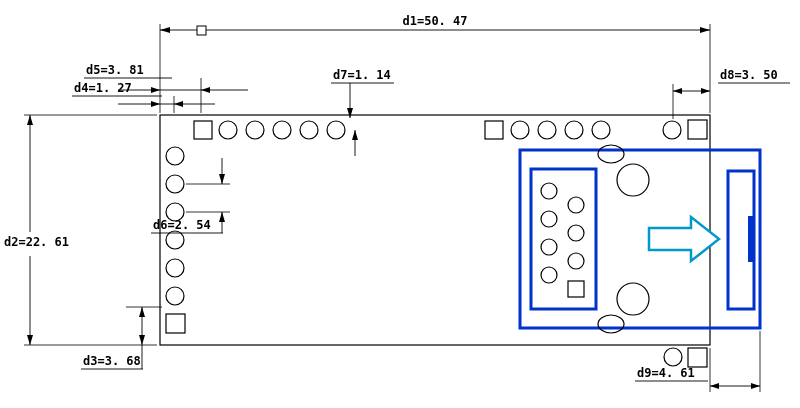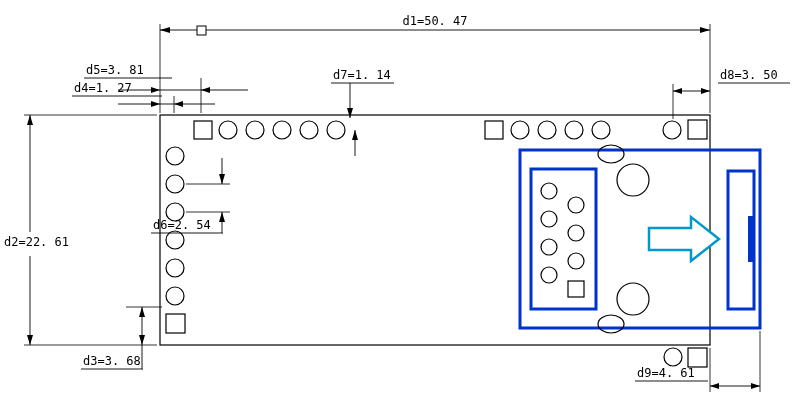--- a/index.html
+++ b/index.html
@@ -8,20 +8,21 @@
     background: #ffffff;
     width: 800px;
     height: 408px;
     overflow: hidden;
   }
   .stage {
     position: relative;
     width: 800px;
     height: 408px;
     background: #ffffff;
+    font-weight: bold;
   }
   svg { display: block; }
   .blk { stroke: #000000; stroke-width: 1.2; fill: none; }
   .dln { stroke: #000000; stroke-width: 0.9; fill: none; }
   .ext { stroke: #000000; stroke-width: 0.8; fill: none; }
   .ah  { fill: #000000; stroke: none; }
   .mrk { stroke: #000000; stroke-width: 1; fill: #ffffff; }
   .lbl {
     font-family: "DejaVu Sans Mono", "Liberation Mono", monospace;
     font-size: 12px;

